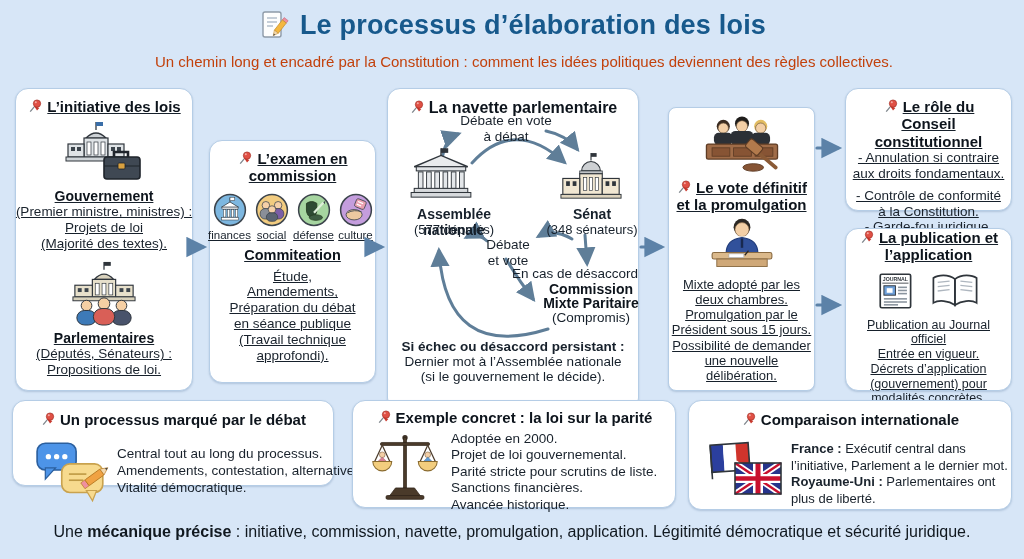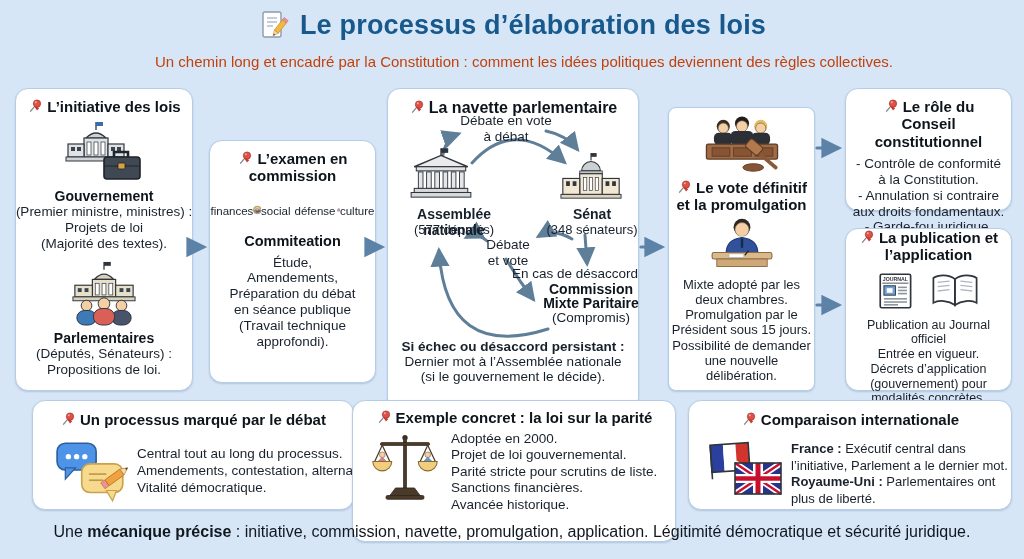--- a/index.html
+++ b/index.html
@@ -12,30 +12,30 @@
   .title-text{font-size:27px;font-weight:bold;color:#17598c;letter-spacing:.2px;}
   .subtitle{position:absolute;top:53px;left:0;width:100%;text-align:center;font-size:15px;color:#c2410c;padding-left:12px;}
 
   
   .box{position:absolute;background:#fff;border:1.5px solid #b5cde6;border-radius:13px;
        box-shadow:0 1px 2px rgba(80,110,150,.28);box-sizing:border-box;}
   .btitle{text-align:center;font-weight:bold;font-size:15px;line-height:1.15;color:#0d141c;}
   .btitle .pin{width:16px;height:16px;vertical-align:-2px;margin-right:4px;}
   .t13{font-size:13.5px;line-height:1.18;color:#19222c;text-align:center;}
   .bold14{font-size:14px;font-weight:bold;text-align:center;color:#0d141c;}
-  .col{display:flex;flex-direction:column;align-items:center;}
+  .col{display:flex;flex-direction:column;align-items:center;text-decoration:underline;}
 
   #box-initiative{left:15px;top:88px;width:178px;height:303px;padding-top:9px;}
   #box-commission{left:209px;top:140px;width:167px;height:243px;padding-top:9px;}
   #box-navette{left:387px;top:88px;width:252px;height:323px;}
   #box-vote{left:668px;top:107px;width:147px;height:284px;padding-top:8px;border-radius:8px;}
   #box-conseil{left:845px;top:88px;width:167px;height:123px;padding-top:9px;}
   #box-publication{left:845px;top:228px;width:167px;height:163px;padding-top:0;}
-  #box-debat{left:32px;top:400px;width:322px;height:110px;}
-  #box-exemple{left:352px;top:400px;width:324px;height:142px;}
+  #box-debat{left:12px;top:400px;width:322px;height:86px;}
+  #box-exemple{left:352px;top:400px;width:324px;height:108px;}
   #box-comparaison{left:688px;top:400px;width:324px;height:110px;}
 
   
   #box-navette .abs{position:absolute;}
   .nav-title{left:0;top:10px;width:100%;}
   .shuttle-top{left:30px;top:24px;width:176px;}
   .an-icon{left:18px;top:57px;width:70px;height:58px;}
   .an-name{left:0;top:117px;width:132px;font-weight:bold;font-size:14px;text-align:center;}
   .an-detail{left:0;top:133px;width:132px;font-size:13px;text-align:center;}
   .se-icon{left:172px;top:62px;width:62px;height:53px;}
@@ -45,21 +45,21 @@
   .desacc{left:122px;top:177px;width:130px;font-size:13.5px;text-align:center;}
   .cmp1{left:143px;top:192px;width:120px;}
   .cmp2{left:143px;top:206px;width:120px;}
   .cmp3{left:143px;top:221px;width:120px;font-size:13.5px;text-align:center;}
   .echec-b{left:0;top:250px;width:100%;font-size:13.5px;font-weight:bold;text-align:center;}
   .echec1{left:0;top:265px;width:100%;font-size:13.5px;text-align:center;}
   .echec2{left:0;top:280px;width:100%;font-size:13.5px;text-align:center;}
 
   
   .comm-row{display:flex;gap:4px;margin-top:8px;}
-  .comm-item{display:flex;flex-direction:row;align-items:center;width:38px;}
+  .comm-item{display:flex;flex-direction:column;align-items:center;width:38px;}
   .comm-item svg{width:34px;height:34px;}
   .comm-label{font-size:11.5px;color:#19222c;margin-top:2px;}
 
   
   .bb-title{position:absolute;top:10px;left:0;width:100%;}
   .bb-icon{position:absolute;}
   .bb-text{position:absolute;font-size:13.5px;line-height:1.26;color:#19222c;}
 
   .conn{position:absolute;left:0;top:0;pointer-events:none;}
   .nowrap{white-space:nowrap;}
@@ -354,22 +354,22 @@
 
   <div class="box col" id="box-conseil">
     <div class="btitle" style="width:150px">
       <svg class="pin" viewBox="0 0 20 20">
         <line x1="4" y1="17" x2="9" y2="11" stroke="#7d848b" stroke-width="1.6"></line>
         <path d="M8.5,9.5 L15.5,12.5 L12.5,15.5 Z" fill="#c9392e"></path>
         <circle cx="12.5" cy="7" r="4.6" fill="#e05045" stroke="#9c261d" stroke-width=".8"></circle>
         <circle cx="11" cy="5.3" r="1.3" fill="#f4a9a2"></circle>
       </svg><span>Le rôle du Conseil constitutionnel</span>
     </div>
+    <div class="t13" style="width:152px">- Annulation si contraire aux droits fondamentaux.</div>
     <div class="t13" style="width:152px;margin-top:6px">- Contrôle de conformité à la Constitution.</div>
-    <div class="t13" style="width:152px">- Annulation si contraire aux droits fondamentaux.</div>
     <div class="t13" style="width:152px">- Garde-fou juridique.</div>
   </div>
 
   <div class="box col" id="box-publication">
     <div class="btitle" style="width:140px">
       <svg class="pin" viewBox="0 0 20 20">
         <line x1="4" y1="17" x2="9" y2="11" stroke="#7d848b" stroke-width="1.6"></line>
         <path d="M8.5,9.5 L15.5,12.5 L12.5,15.5 Z" fill="#c9392e"></path>
         <circle cx="12.5" cy="7" r="4.6" fill="#e05045" stroke="#9c261d" stroke-width=".8"></circle>
         <circle cx="11" cy="5.3" r="1.3" fill="#f4a9a2"></circle>

